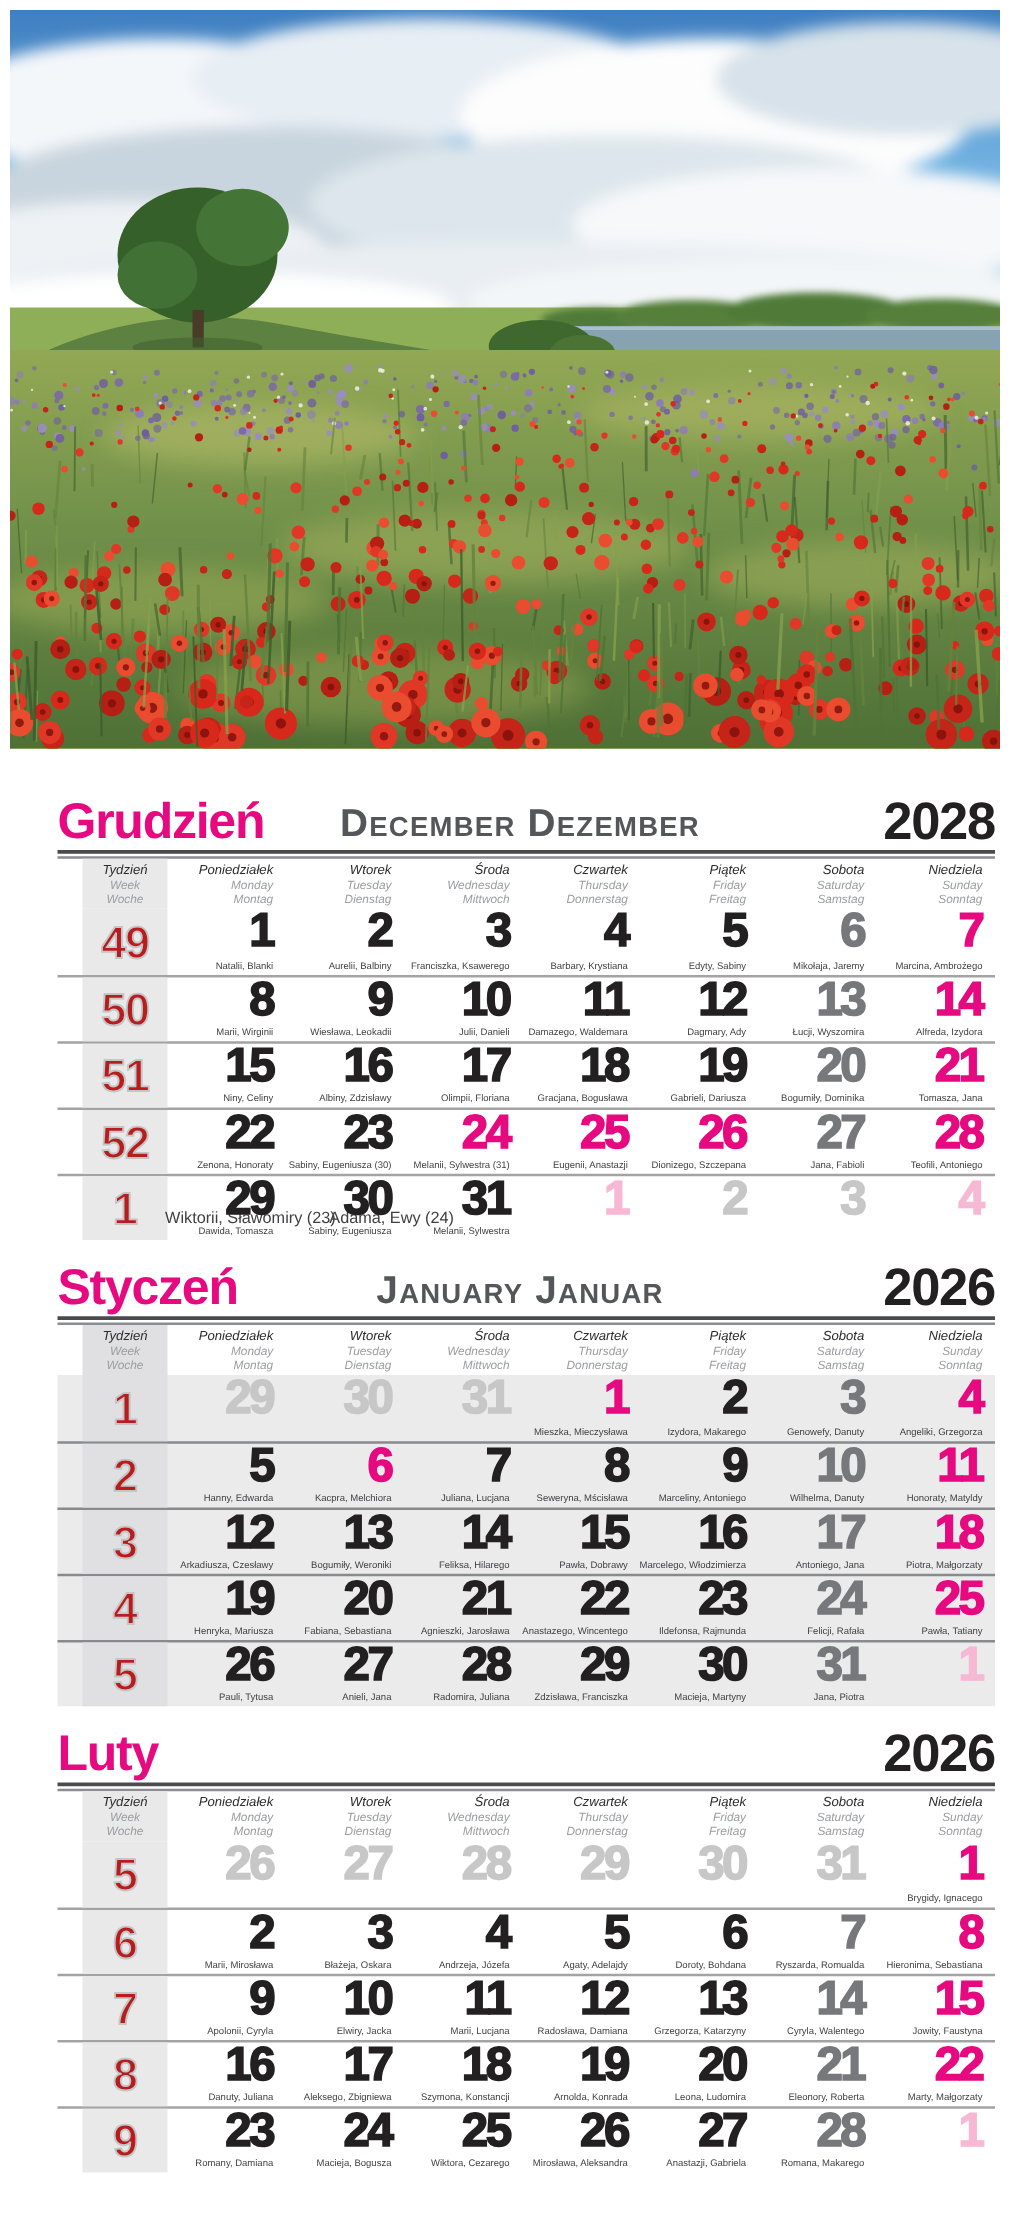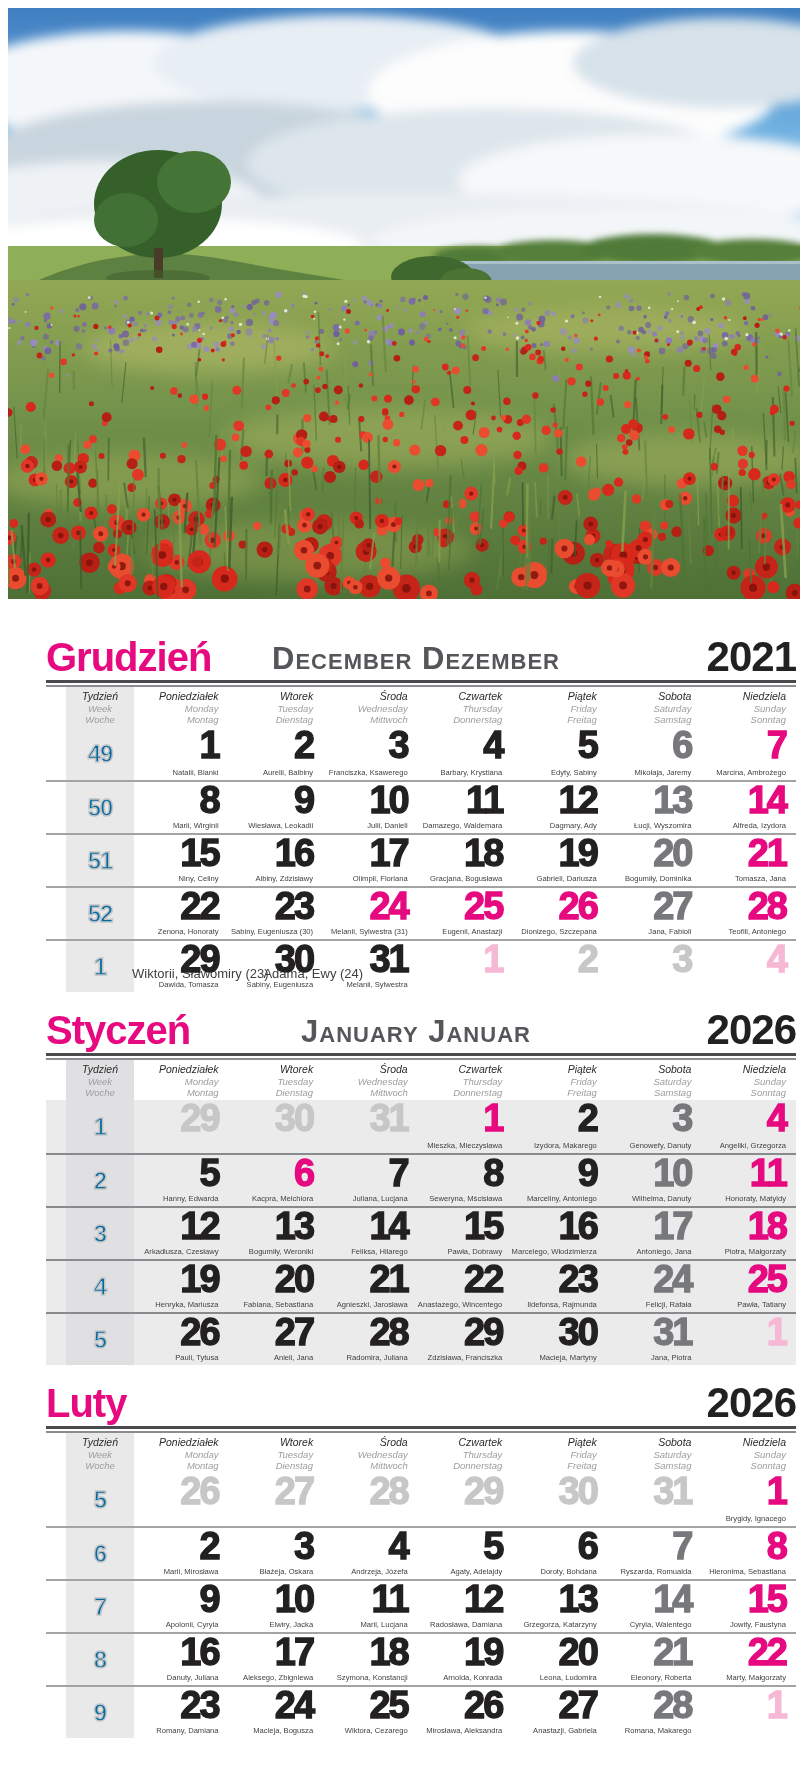--- a/index.html
+++ b/index.html
@@ -24,21 +24,21 @@
   .hcell { text-align:right; padding:4px 10px 0 0; }
   .h1 { display:block; font-size:10.5px; line-height:11.5px; color:#2b2b2b; }
   .h2 { display:block; font-size:9.5px;  line-height:11px;   color:#9b9da0; }
   .hcell.wkh { padding:0; text-align:center; }
   .wk-stripe { margin-left:20px; height:100%; background:#e9e9ea; padding-top:4px; }
 
   .w-row { display:grid; grid-template-columns:88px repeat(7,1fr); height:53px; }
   .w-row + .w-row { border-top:2px solid #a3a3a3; }
   .wk-cell { height:100%; }
   .wk-box { margin-left:20px; height:100%; background:#e9e9ea; display:flex; align-items:center; justify-content:center; }
-  .wkn { font-size:24px; font-weight:bold; letter-spacing:-1px; color:#0369a1;
+  .wkn { font-size:36px; font-weight:bold; letter-spacing:-1px; color:#b91c1c;
          -webkit-text-stroke:1.5px #c3c5c7; text-shadow:0 0 1px #c8cacc; }
 
   .day { position:relative; padding:1px 10px 0 0; text-align:right; }
   .dn  { display:inline-block; position:relative; z-index:1; font-size:38px; line-height:35px;
          font-weight:bold; letter-spacing:-2px; -webkit-text-stroke:1.3px currentColor; }
   .nd  { position:absolute; right:10px; bottom:3px; z-index:1; font-size:7.6px; line-height:8px;
          color:#3f3f41; white-space:nowrap; }
   .hd  { position:absolute; left:-40px; right:-40px; bottom:14px; z-index:0; 
          font-size:13px; line-height:8px; color:#3f3f41; white-space:nowrap; }
 
@@ -1282,21 +1282,21 @@
         <line x1="712.0" y1="508.8" x2="715.1" y2="469.5" stroke="#64833d" stroke-width="1.9" opacity="0.8"></line>
         <line x1="431.3" y1="554.8" x2="431.7" y2="511.4" stroke="#86a04c" stroke-width="2.0" opacity="0.8"></line>
       </g>
   </svg>
 </div>
 
 <section class="month m0" id="month-0">
     <div class="m-header">
       <span class="m-title">Grudzień</span>
       <span class="m-intl">December Dezember</span>
-      <span class="m-year">2021</span>
+      <span class="m-year">2028</span>
     </div>
     <div class="m-rule"></div>
     <div class="m-colhdr">
       <div class="hcell wkh">
         <div class="wk-stripe">
           <span class="h1">Tydzień</span>
           <span class="h2">Week</span>
           <span class="h2">Woche</span>
         </div>
       </div>

